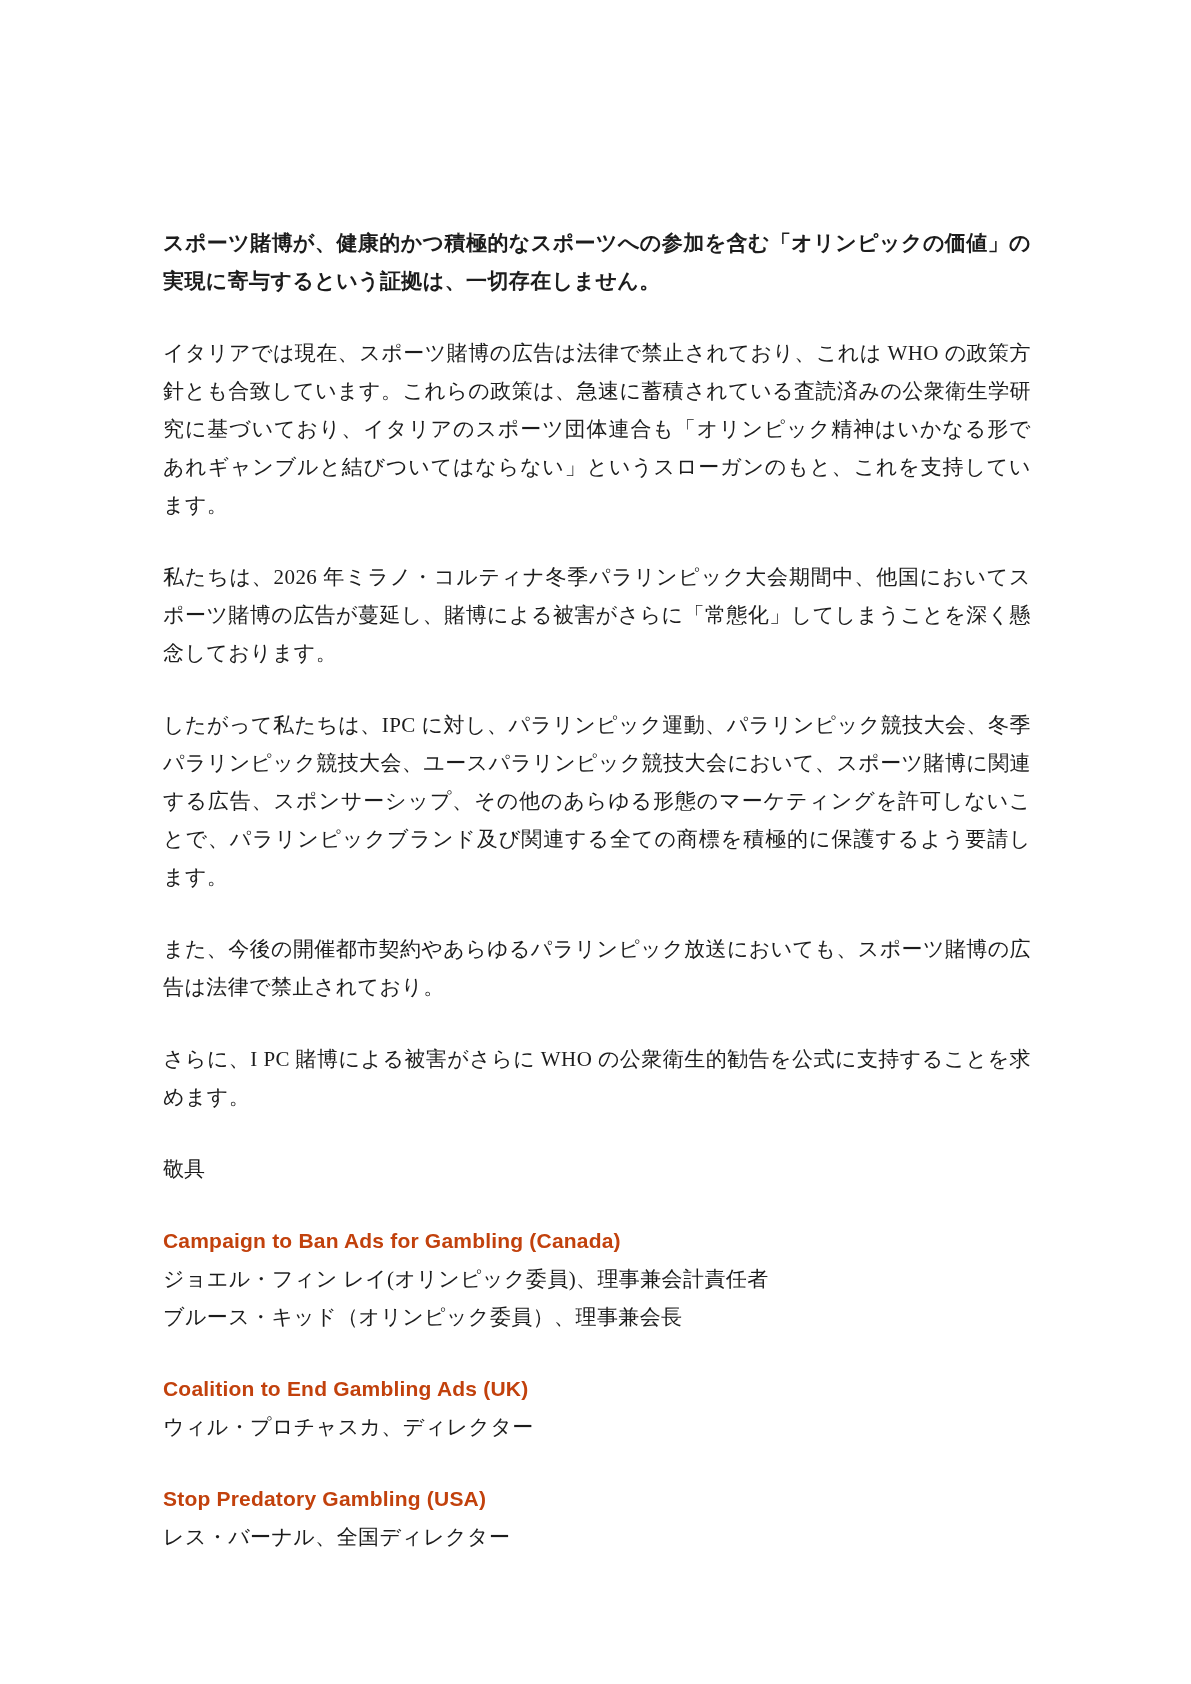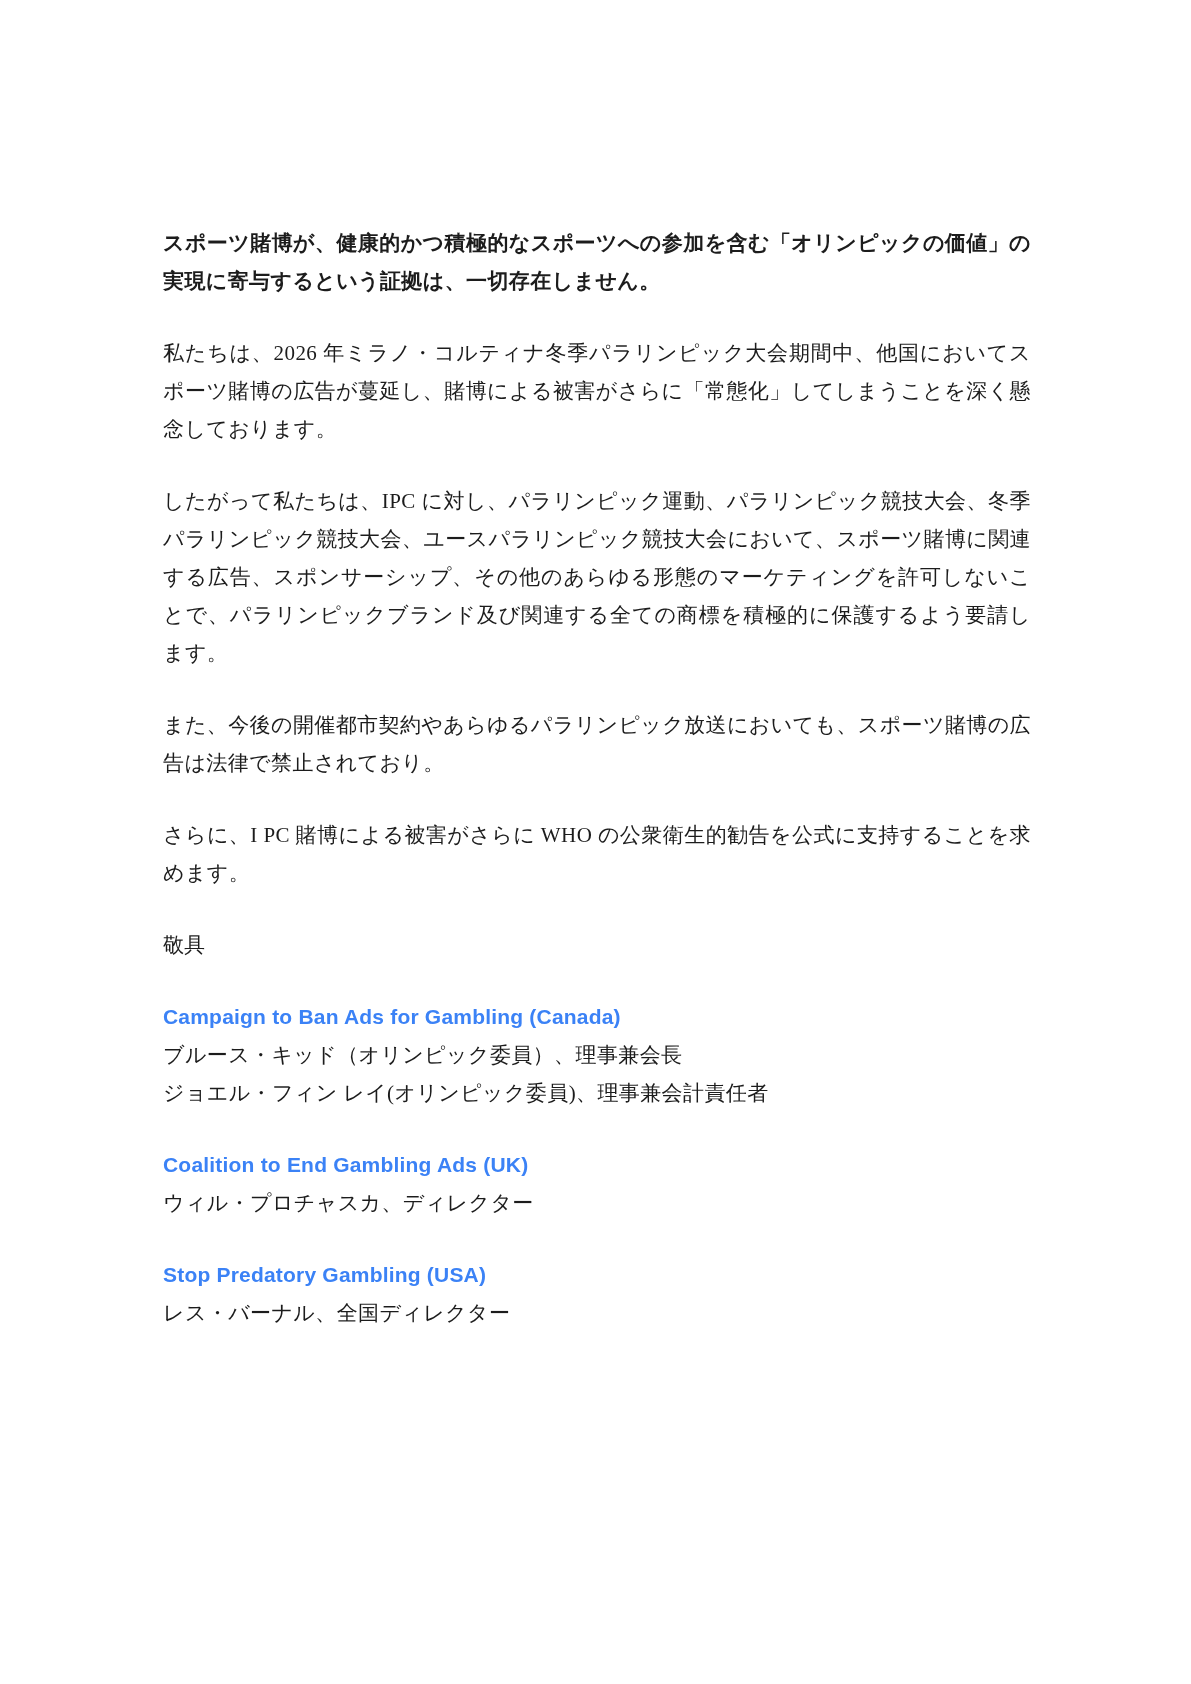--- a/index.html
+++ b/index.html
@@ -41,52 +41,53 @@
     padding-right: 8px;
   }
   .sig-section {
     margin: 0 0 34px 0;
   }
   .sig-org {
     font-family: "Liberation Sans", "DejaVu Sans", sans-serif;
     font-weight: bold;
     font-size: 21px;
     line-height: 38px;
-    color: #3b82f6;
+    color: #c2410c;
     letter-spacing: 0.2px;
   }
   .sig-person {
     font-size: 21px;
     line-height: 38px;
     letter-spacing: 0.4px;
   }
 </style>
 </head>
 <body>
 
 <div class="page">
   <div class="letter">
 
     <p class="para lead">スポーツ賭博が、健康的かつ積極的なスポーツへの参加を含む「オリンピックの価値」の実現に寄与するという証拠は、一切存在しません。</p>
 
+    <p class="para">イタリアでは現在、スポーツ賭博の広告は法律で禁止されており、これは WHO の政策方針とも合致しています。これらの政策は、急速に蓄積されている査読済みの公衆衛生学研究に基づいており、イタリアのスポーツ団体連合も「オリンピック精神はいかなる形であれギャンブルと結びついてはならない」というスローガンのもと、これを支持しています。</p>
 
     <p class="para">私たちは、2026 年ミラノ・コルティナ冬季パラリンピック大会期間中、他国においてスポーツ賭博の広告が蔓延し、賭博による被害がさらに「常態化」してしまうことを深く懸念しております。</p>
 
     <p class="para">したがって私たちは、IPC に対し、パラリンピック運動、パラリンピック競技大会、冬季パラリンピック競技大会、ユースパラリンピック競技大会において、スポーツ賭博に関連する広告、スポンサーシップ、その他のあらゆる形態のマーケティングを許可しないことで、パラリンピックブランド及び関連する全ての商標を積極的に保護するよう要請します。</p>
 
     <p class="para">また、今後の開催都市契約やあらゆるパラリンピック放送においても、スポーツ賭博の広告は法律で禁止されており。</p>
 
     <p class="para">さらに、I PC 賭博による被害がさらに WHO の公衆衛生的勧告を公式に支持することを求めます。</p>
 
     <p class="closing">敬具</p>
 
     <div class="sig-section">
       <div class="sig-org">Campaign to Ban Ads for Gambling (Canada)</div>
+      <div class="sig-person">ジョエル・フィン レイ(オリンピック委員)、理事兼会計責任者</div>
       <div class="sig-person">ブルース・キッド（オリンピック委員）、理事兼会長</div>
-      <div class="sig-person">ジョエル・フィン レイ(オリンピック委員)、理事兼会計責任者</div>
     </div>
 
     <div class="sig-section">
       <div class="sig-org">Coalition to End Gambling Ads (UK)</div>
       <div class="sig-person">ウィル・プロチャスカ、ディレクター</div>
     </div>
 
     <div class="sig-section">
       <div class="sig-org">Stop Predatory Gambling (USA)</div>
       <div class="sig-person">レス・バーナル、全国ディレクター</div>

